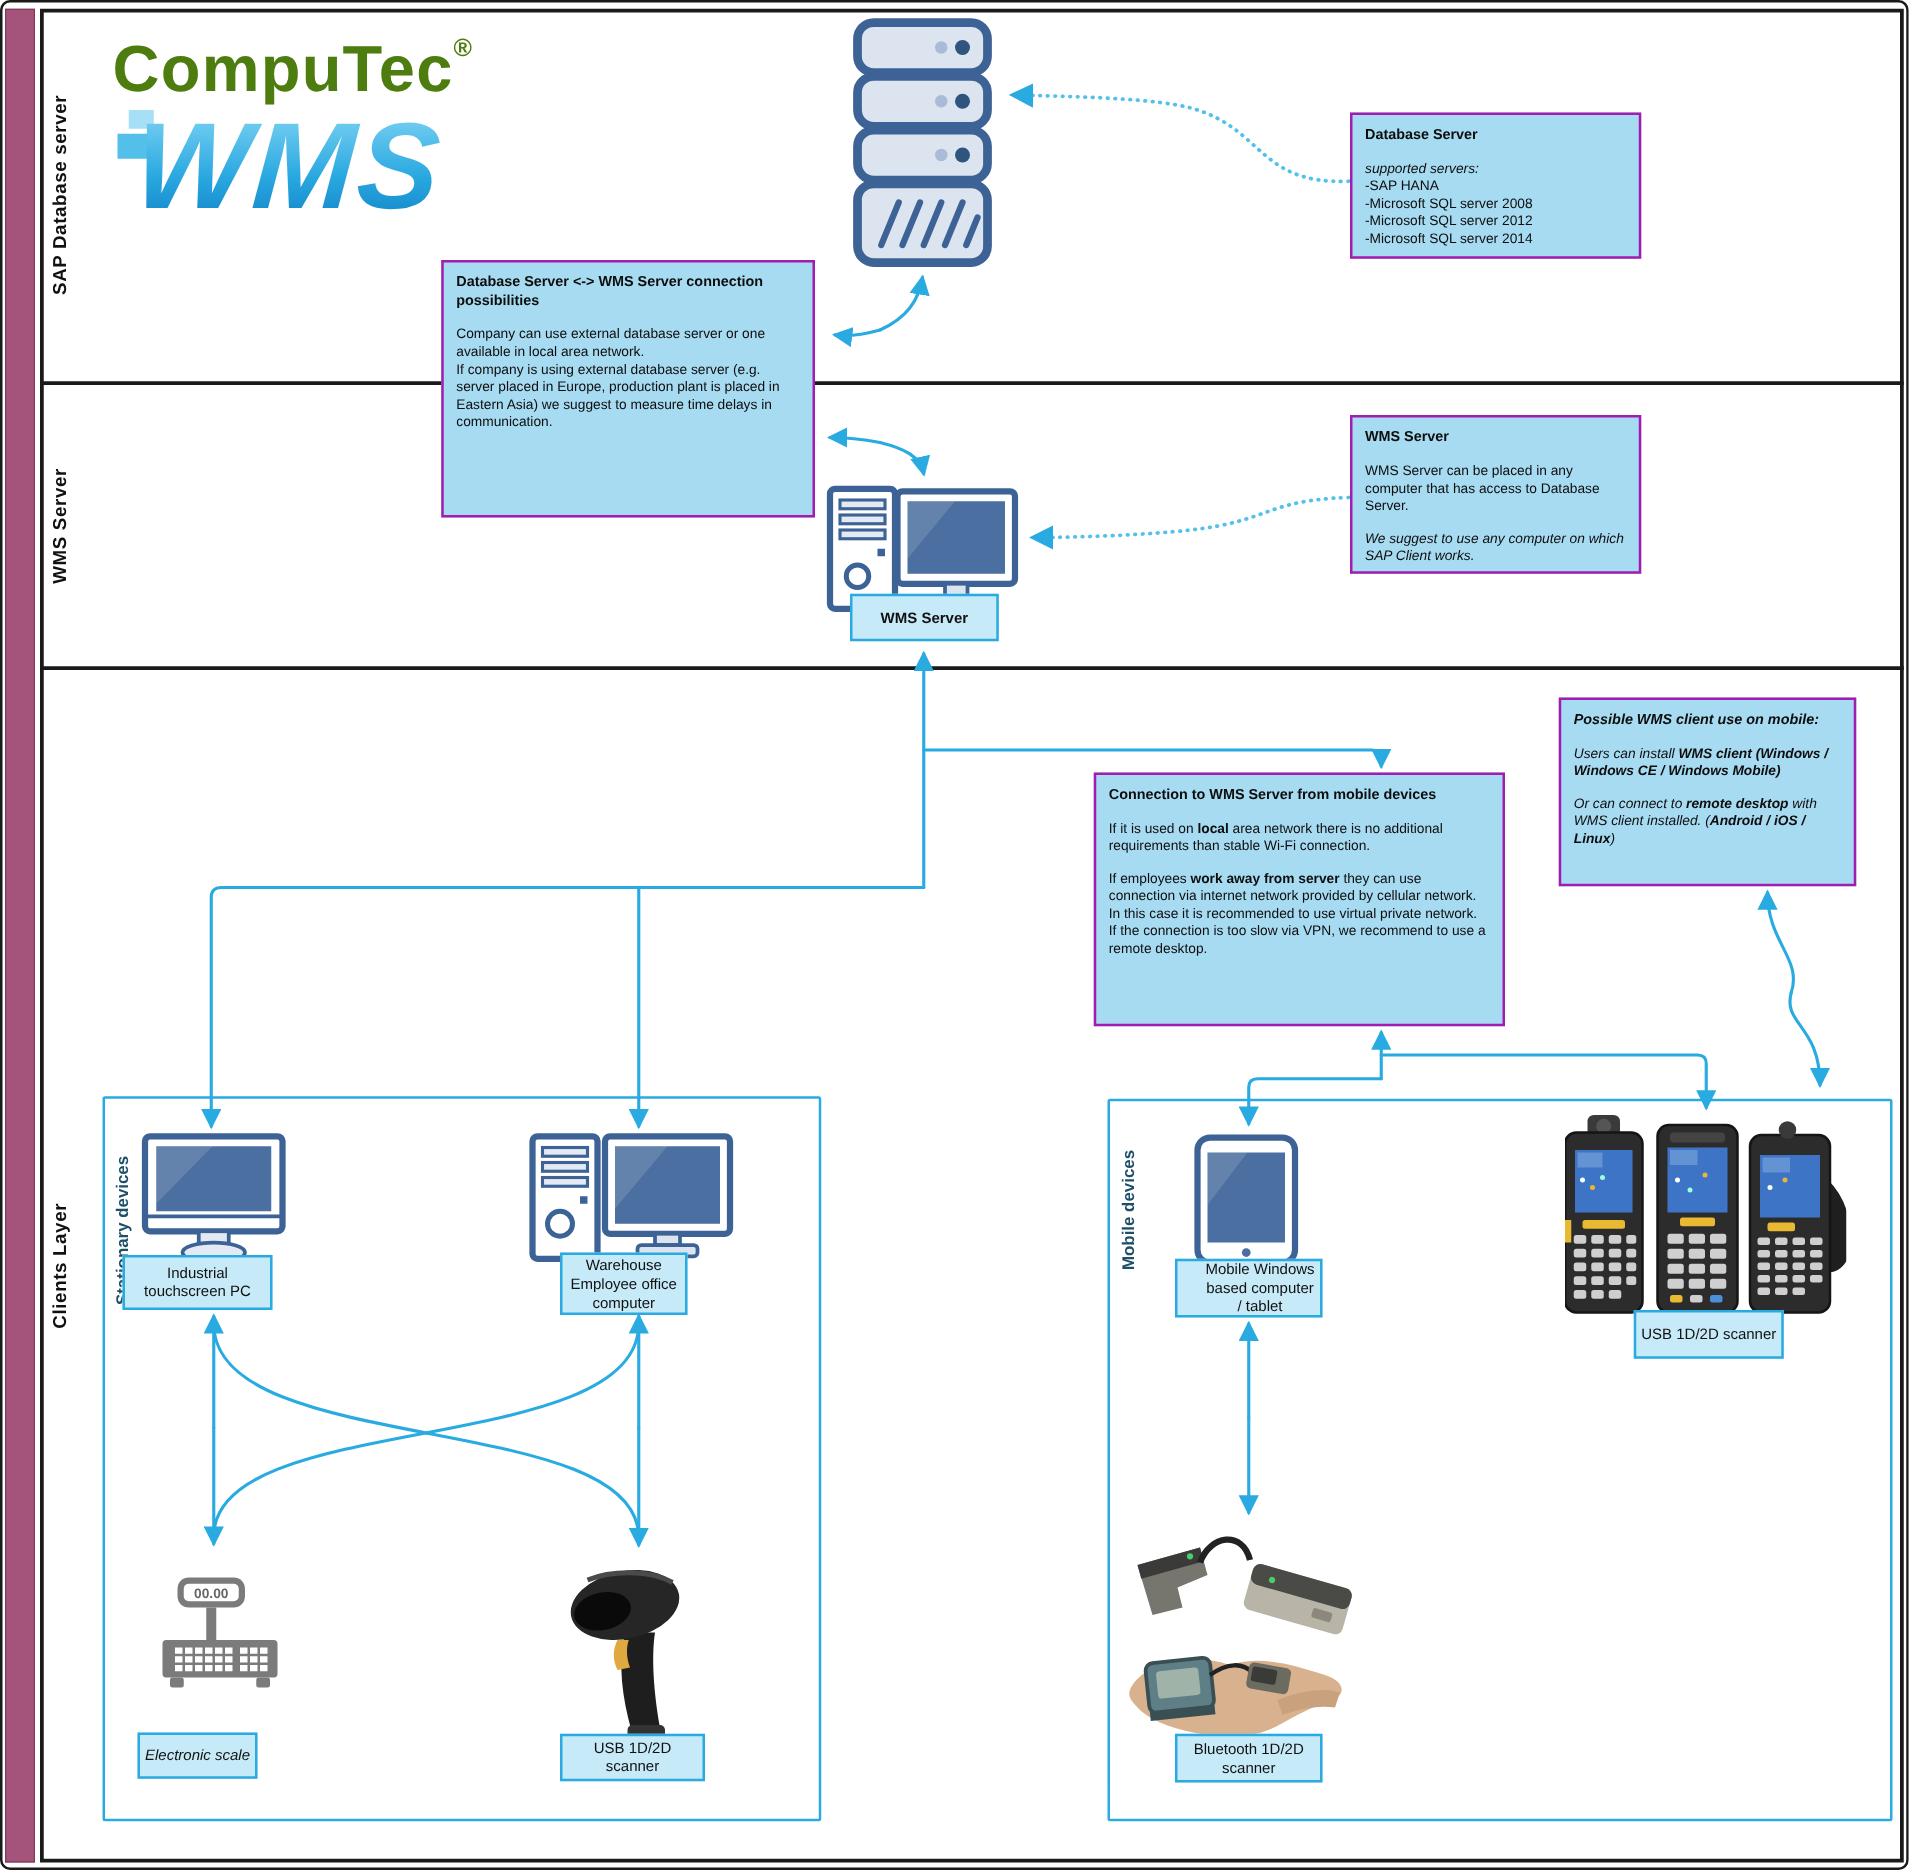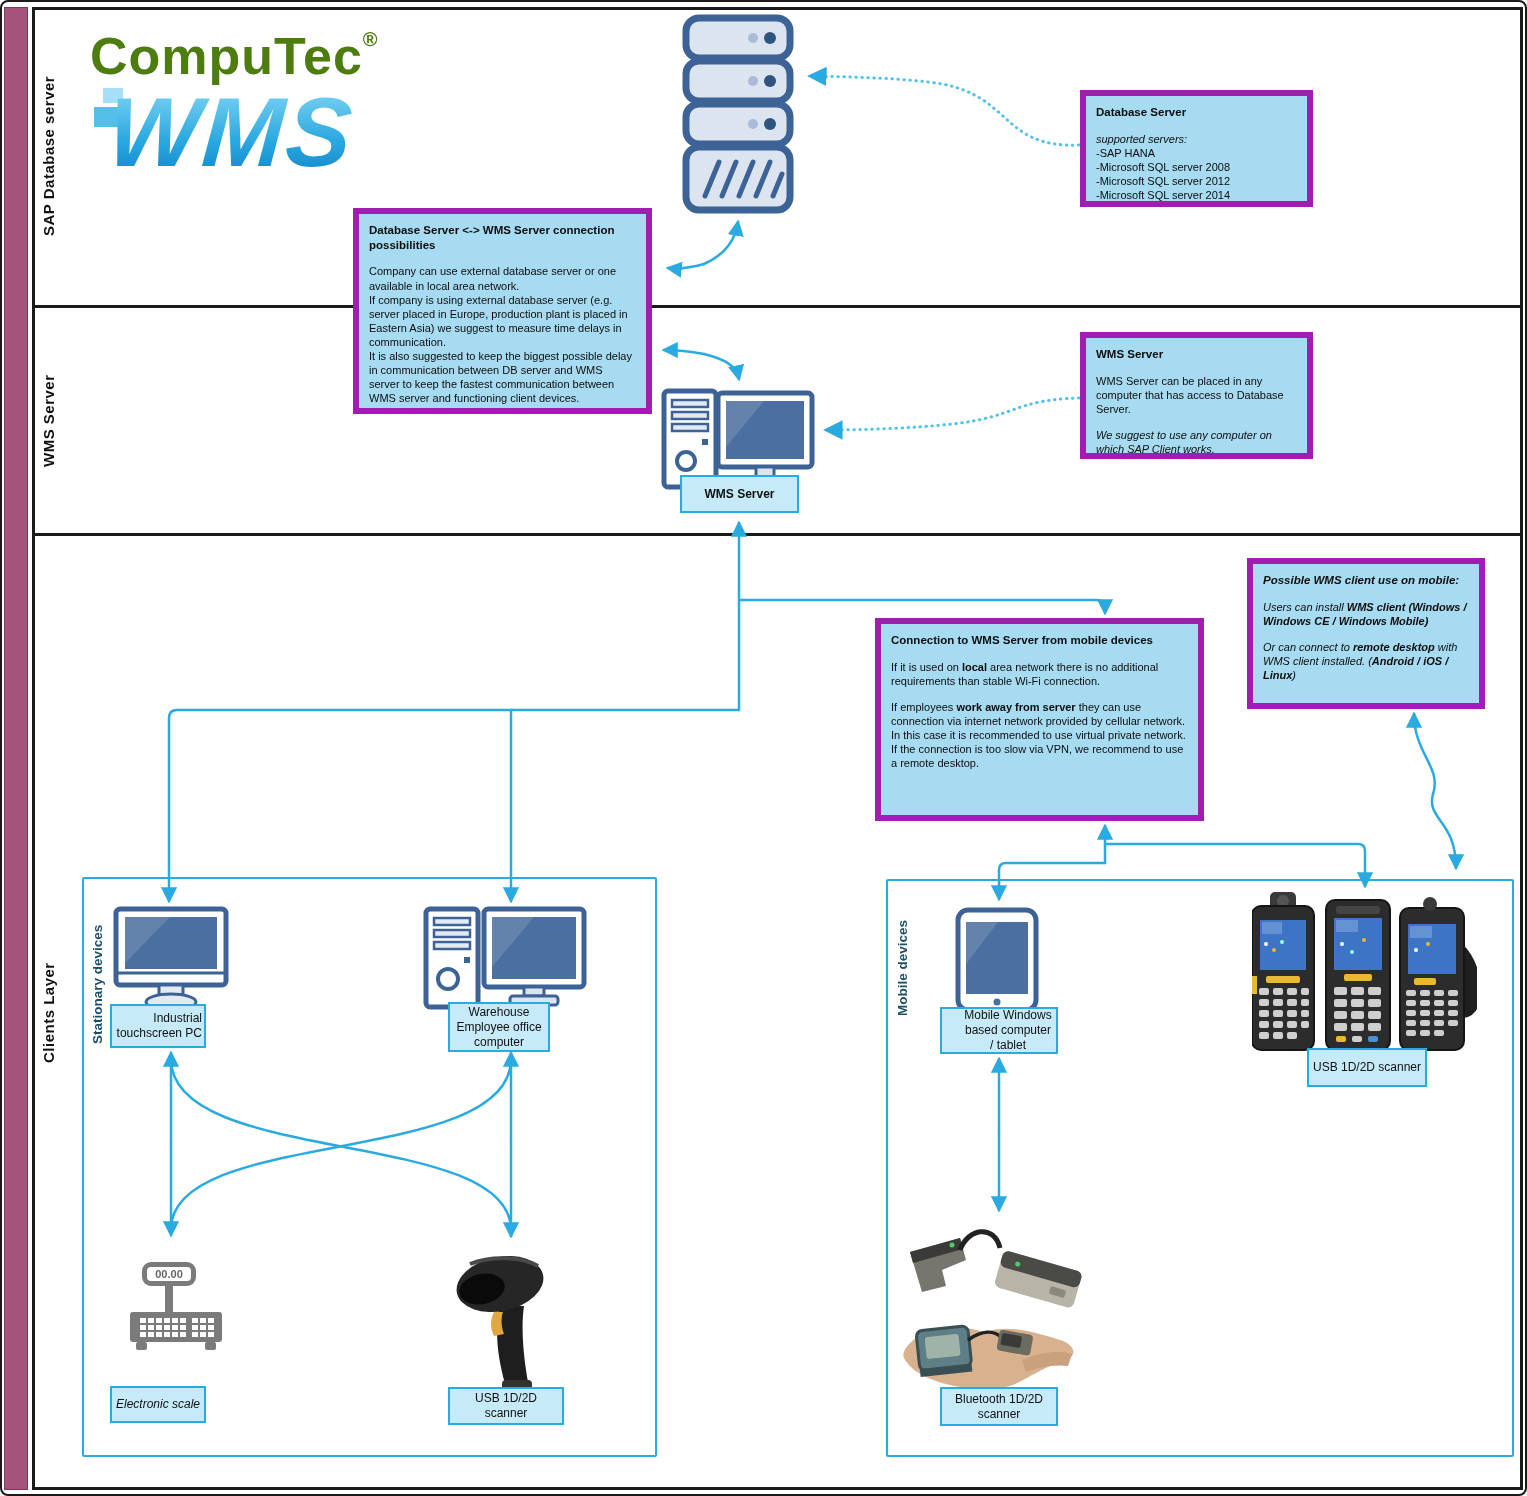--- a/index.html
+++ b/index.html
@@ -11,21 +11,21 @@
   .outer-frame{position:absolute;left:30px;top:5px;width:1491px;height:1483px;
           border:3px solid #1a1a1a;box-sizing:border-box;}
   .h-divider{position:absolute;left:30px;width:1491px;height:3px;background:#1a1a1a;}
   .layer-label{position:absolute;left:31px;width:30px;display:flex;align-items:center;justify-content:center;
           writing-mode:vertical-rl;transform:rotate(180deg);font-weight:bold;font-size:15px;color:#111;
           letter-spacing:.5px;white-space:nowrap;}
   .group-box{position:absolute;border:2.5px solid #29ABE2;border-radius:2px;box-sizing:border-box;}
   .group-label{position:absolute;display:flex;align-items:flex-start;justify-content:flex-start;
           writing-mode:vertical-rl;transform:rotate(180deg);font-weight:bold;font-size:13.5px;color:#1D5068;
           white-space:nowrap;}
-  .infobox{position:absolute;background:#A7DBF2;border:6px solid #a21caf;box-sizing:border-box;
+  .infobox{position:absolute;background:#A7DBF2;border:2px solid #a21caf;box-sizing:border-box;
           padding:9px 10px;font-size:11px;line-height:1.28;color:#0d0d0d;}
   .infobox .ib-title{font-weight:bold;font-size:11.5px;margin:0 0 12px 0;}
   .infobox .ib-title.center{text-align:left;}
   .infobox p{margin:0;}
   .infobox p.gap{margin-top:12px;}
   .infobox .italic{font-style:italic;}
   .labelbox{position:absolute;background:#C6EAF8;border:2px solid #29ABE2;box-sizing:border-box;
           display:flex;align-items:center;justify-content:center;text-align:center;
           font-size:12px;line-height:1.25;color:#111;padding:2px;}
   .labelbox.bold{font-weight:bold;}
@@ -352,21 +352,20 @@
   <div class="group-box" style="left:80px;top:875px;width:575px;height:580px;"></div>
   <div class="group-label" style="left:88px;top:882px;height:160px;">Stationary devices</div>
 
   <div class="group-box" style="left:884px;top:877px;width:628px;height:578px;"></div>
   <div class="group-label" style="left:893px;top:884px;height:130px;">Mobile devices</div>
 
   <div class="infobox" style="left:351px;top:206px;width:299px;height:206px;">
     <div class="ib-title center">Database Server &lt;-&gt; WMS Server connection possibilities</div>
     <p>Company can use external database server or one available in local area network.</p>
     <p>If company is using external database server (e.g. server placed in Europe, production plant is placed in Eastern Asia) we suggest to measure time delays in communication.</p>
-    <p>It is also suggested to keep the biggest possible delay in communication between DB server and WMS server to keep the fastest communication between WMS server and functioning client devices.</p>
   </div>
 
   <div class="infobox" style="left:1078px;top:88px;width:233px;height:117px;">
     <div class="ib-title">Database Server</div>
     <p class="italic">supported servers:</p>
     <p>-SAP HANA</p>
     <p>-Microsoft SQL server 2008</p>
     <p>-Microsoft SQL server 2012</p>
     <p>-Microsoft SQL server 2014</p>
   </div>
@@ -384,21 +383,21 @@
   </div>
 
   <div class="infobox" style="left:873px;top:616px;width:329px;height:203px;">
     <div class="ib-title">Connection to WMS Server from mobile devices</div>
     <p><span>If it is used on </span><span style="font-weight: bold;">local</span><span> area network there is no additional requirements than stable Wi-Fi connection.</span></p>
     <p class="gap"><span>If employees </span><span style="font-weight: bold;">work away from server</span><span> they can use connection via internet network provided by cellular network. In this case it is recommended to use virtual private network.</span></p>
     <p><span>If the connection is too slow via VPN, we recommend to use a remote desktop.</span></p>
   </div>
 
   <div class="labelbox bold" style="left:678px;top:473px;width:119px;height:38px;">WMS Server</div>
-  <div class="labelbox" style="left:108px;top:1002px;width:96px;height:44px;text-align:right;">Industrial touchscreen PC</div>
+  <div class="labelbox" style="left:96px;top:1002px;width:120px;height:44px;">Industrial touchscreen PC</div>
   <div class="labelbox" style="left:446px;top:1000px;width:102px;height:50px;">Warehouse Employee office computer</div>
   <div class="labelbox" style="left:108px;top:1384px;width:96px;height:37px;font-style:italic;">Electronic scale</div>
   <div class="labelbox" style="left:446px;top:1385px;width:116px;height:38px;">USB 1D/2D scanner</div>
   <div class="labelbox" style="left:938px;top:1005px;width:118px;height:47px;padding-left:20px;">Mobile Windows based computer / tablet</div>
   <div class="labelbox" style="left:1305px;top:1046px;width:120px;height:39px;">USB 1D/2D scanner</div>
   <div class="labelbox" style="left:938px;top:1385px;width:118px;height:39px;">Bluetooth 1D/2D scanner</div>
 
 </div>
 
 </body></html>

